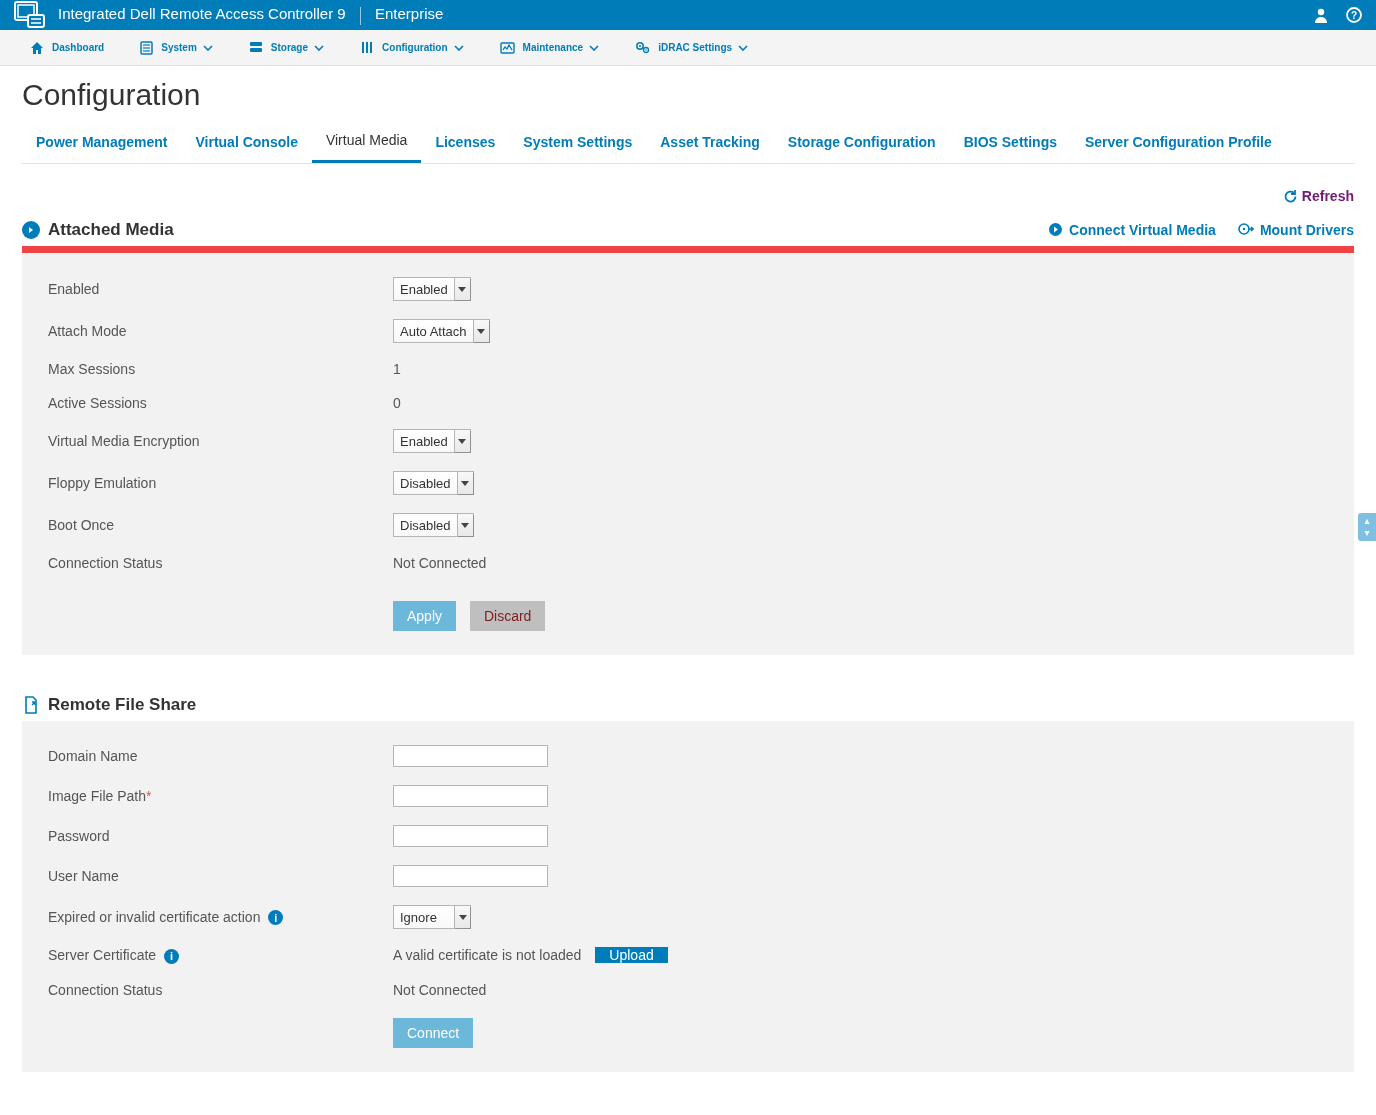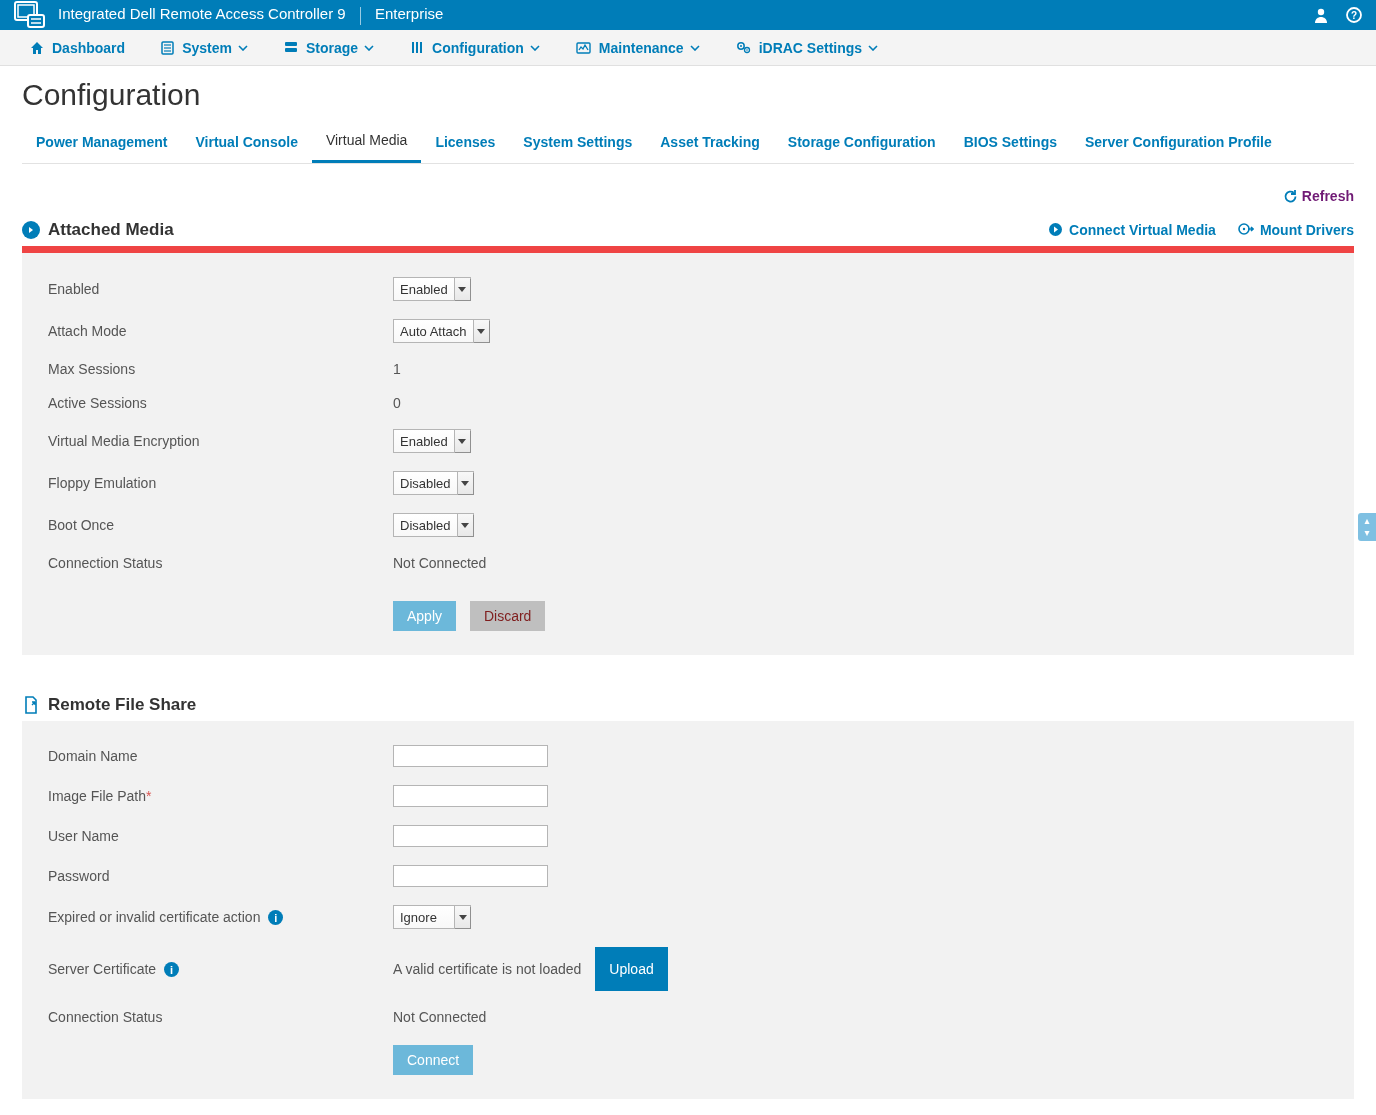--- a/index.html
+++ b/index.html
@@ -38,21 +38,21 @@
     border-bottom: 1px solid #e0e0e0;
     height: 36px;
     display: flex;
     align-items: center;
     padding: 0 12px;
   }
   .topnav-item {
     display: flex; align-items: center;
     color: #007DB8;
     font-weight: 600;
-    font-size: 14px;
+    font-size: 10px;
     padding: 0 18px;
     cursor: pointer;
     height: 100%;
   }
   .topnav-item .nav-icon { margin-right: 8px; font-size: 14px; }
   .topnav-item .caret { margin-left: 6px; }
 
   
   .page { padding: 8px 22px 40px; }
   .page-title { font-size: 30px; font-weight: 400; color: #333; margin: 4px 0 10px; }
@@ -206,21 +206,21 @@
     padding: 0 14px;
     font-size: 14px;
     color: #fff;
     border: none;
     cursor: pointer;
     margin-right: 10px;
   }
   .btn.primary { background: #6CB8DA; }
   .btn.disabled { background: #bfbfbf; color: #7f1d1d; cursor: default; margin-top: 6px; }
   .btn.solid { background: #007DB8; }
-  .btn.small { height: 44px; }
+  .btn.small { height: 16px; }
 
   .btn-row { padding-left: 345px; margin-top: 24px; }
 
   
   .info-icon {
     display: inline-flex;
     width: 15px; height: 15px;
     border-radius: 50%;
     background: #007DB8;
     color: #fff;
@@ -516,29 +516,29 @@
       </div>
       <div class="form-row">
         <div class="form-label">
           <span>Image File Path</span><span class="req">*</span>
         </div>
         <div class="form-value">
           <input class="txt" type="text" value="" style="">
         </div>
       </div>
       <div class="form-row">
+        <div class="form-label">Password</div>
+        <div class="form-value">
+          <input class="txt" type="password" value="" style="">
+        </div>
+      </div>
+      <div class="form-row">
         <div class="form-label">User Name</div>
         <div class="form-value">
           <input class="txt" type="text" value="" style="">
-        </div>
-      </div>
-      <div class="form-row">
-        <div class="form-label">Password</div>
-        <div class="form-value">
-          <input class="txt" type="password" value="" style="">
         </div>
       </div>
       <div class="form-row">
         <div class="form-label">
           <span>Expired or invalid certificate action</span>
           <span class="info-icon">i</span>
         </div>
         <div class="form-value">
           <div class="sel w-ignore">
             <div class="sel-text">Ignore</div>

